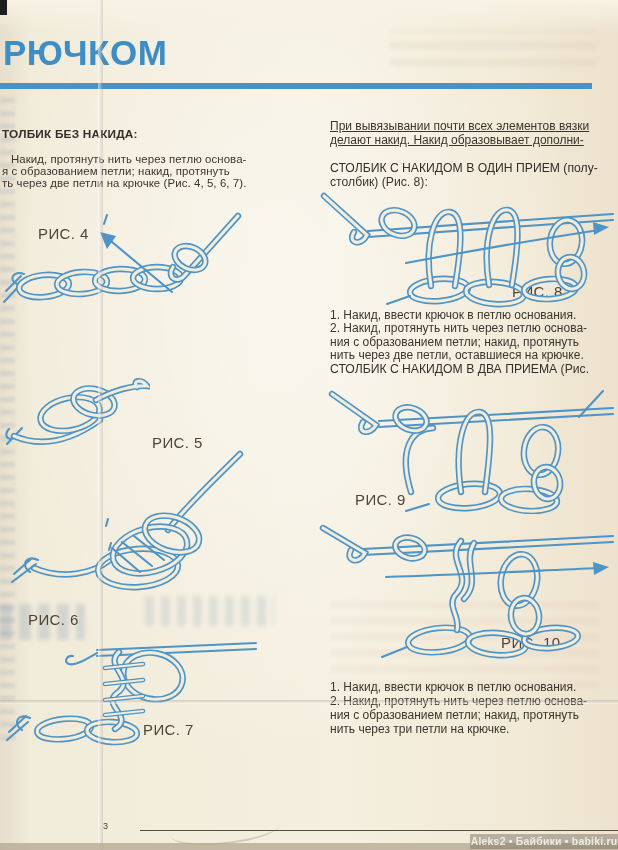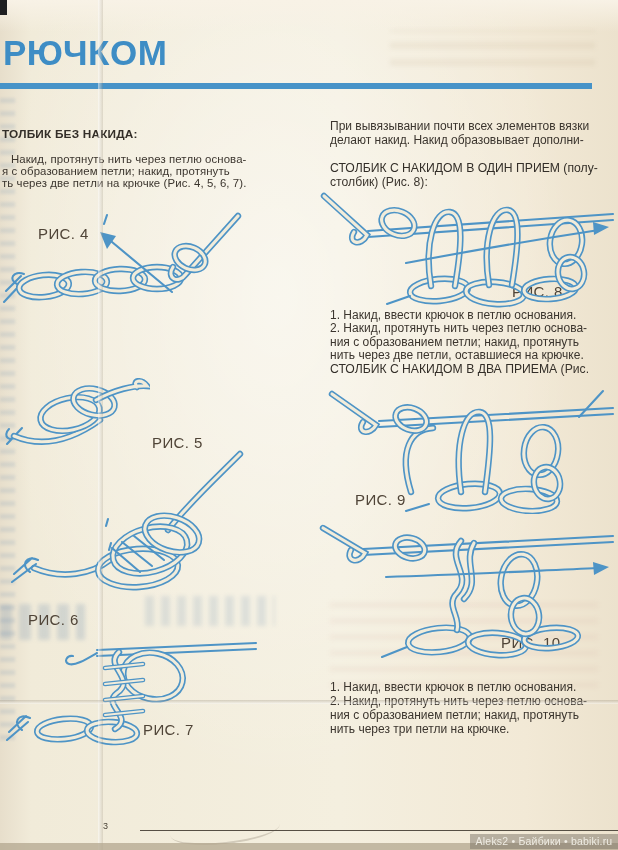--- a/index.html
+++ b/index.html
@@ -16,21 +16,21 @@
   .title{left:3px;top:33px;font-size:35px;font-weight:bold;color:#3e8dc5;letter-spacing:.5px;}
   .rule{left:0;top:83px;width:592px;height:6px;background:#4793c8;}
   .fold-v{left:98px;top:0;width:5px;height:850px;
     background:linear-gradient(90deg,rgba(255,255,255,.55),rgba(125,112,90,.20));}
   .crease-h{left:0;top:700px;width:618px;height:4px;
     background:linear-gradient(180deg,rgba(120,108,88,.26),rgba(255,255,255,.45));}
   .lhead{left:2px;top:127px;font-size:11.8px;font-weight:bold;letter-spacing:.2px;color:#332e28;}
   .lintro{left:2px;top:153px;width:302px;font-size:11.4px;line-height:12px;letter-spacing:.1px;}
   .lintro .ln-ind{padding-left:9px;}
   .line{display:block;white-space:pre;}
-  .rintro{left:330px;top:120px;width:266px;font-size:12px;line-height:13.8px;}
+  .rintro{left:330px;top:120px;width:266px;font-size:12px;line-height:13.8px;text-decoration:underline;}
   .rb{font-weight:normal;color:#332e28;}
   .rhead1{left:330px;top:161px;width:266px;font-size:12.2px;line-height:14px;}
   .rsteps1{left:330px;top:309px;width:268px;font-size:12px;line-height:13.3px;}
   .rhead2{left:330px;top:362px;width:266px;font-size:12.2px;line-height:14px;}
   .rsteps2{left:330px;top:681px;width:268px;font-size:12px;line-height:13.9px;}
   .figlabel{position:absolute;font-size:15px;color:#4f4437;letter-spacing:.4px;}
   svg.fig{position:absolute;}
   .ro{fill:none;stroke:#4e94c6;stroke-width:6.4;stroke-linecap:round;}
   .ri{fill:none;stroke:#f2ecda;stroke-width:3.1;stroke-linecap:round;}
   .ro2{fill:none;stroke:#4e94c6;stroke-width:4.6;stroke-linecap:round;}
@@ -47,21 +47,21 @@
   .g-pink{left:330px;top:592px;width:268px;height:96px;opacity:.5;filter:blur(2px);
     background:repeating-linear-gradient(0deg,rgba(205,160,148,.2) 0 6px,rgba(0,0,0,0) 6px 16px);}
   .g-topbeige{left:390px;top:30px;width:205px;height:36px;opacity:.5;filter:blur(2px);
     background:repeating-linear-gradient(0deg,rgba(190,170,140,.28) 0 7px,rgba(0,0,0,0) 7px 17px);}
   .scribble{left:170px;top:816px;width:110px;height:26px;border-bottom:2px solid rgba(110,100,85,.25);
     border-radius:50%;transform:rotate(-6deg);}
   .bline{left:140px;top:830px;width:478px;height:1px;background:#564f44;}
   .bband{left:0;top:843px;width:618px;height:7px;background:#b3a78f;opacity:.75;}
   .pagenum{left:103px;top:821px;font-size:9px;color:#4a4338;}
   .wm{left:470px;top:834px;width:148px;height:15px;background:rgba(123,116,103,.5);
-    color:#efece3;font-size:10.5px;line-height:15px;text-align:center;letter-spacing:.2px;}
+    color:#efece3;font-size:10.5px;line-height:15px;text-align:center;letter-spacing:.2px;font-weight:bold;}
 </style>
 </head>
 <body>
 
 <div id="page">
 
   <div class="abs topstrip"></div>
   <div class="abs ghost g-leftcol"></div>
   <div class="abs ghost g-topbeige"></div>
   <div class="abs ghost g-mirror1"></div>

